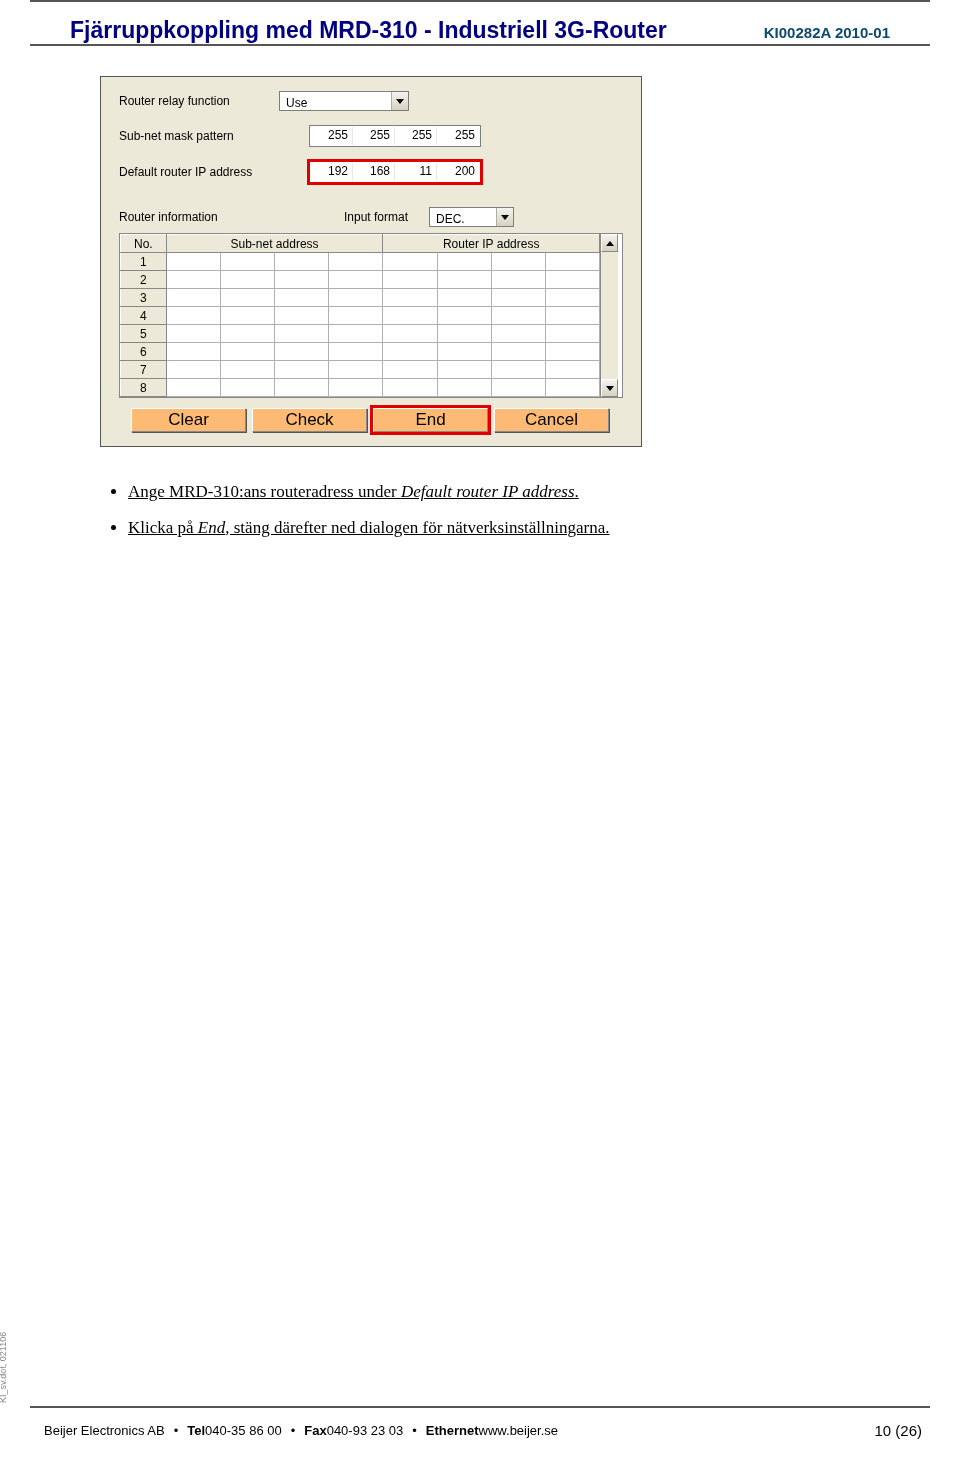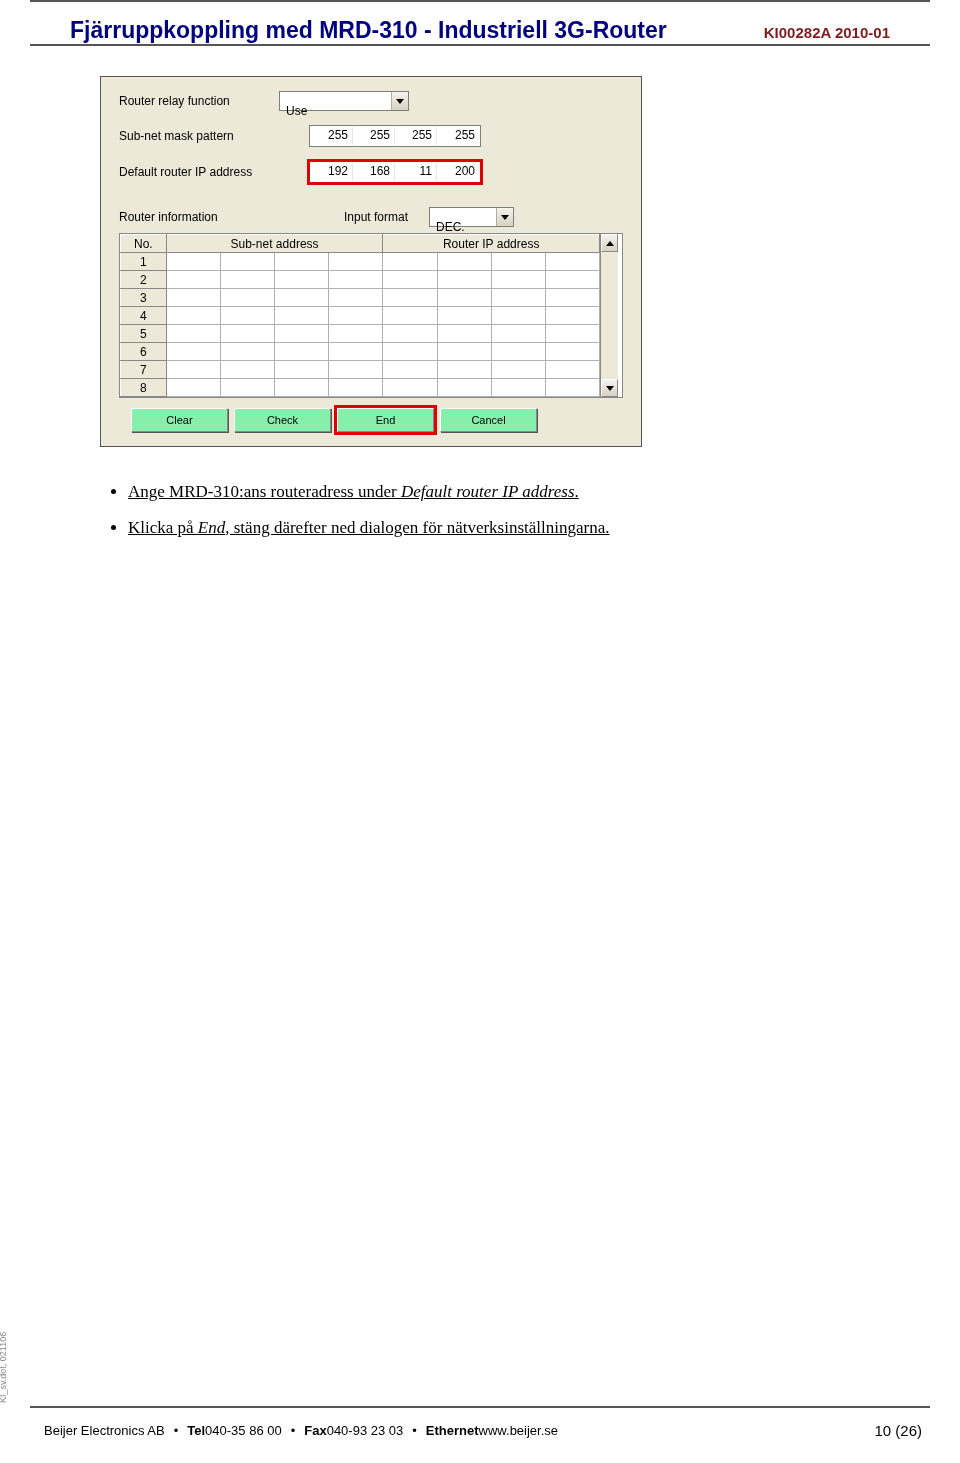--- a/index.html
+++ b/index.html
@@ -27,21 +27,21 @@
     align-items: baseline;
   }
   .header-title {
     font-size: 23px;
     font-weight: bold;
     color: #000080;
   }
   .header-code {
     font-size: 15px;
     font-weight: bold;
-    color: #7f1d1d;
+    color: #0c4a6e;
     text-align: center;
   }
   .content {
     padding: 30px 0 0 100px;
   }
   .dialog-wrap {
     display: inline-block;
     border: 1px solid #555;
     background: #ece9d8;
   }
@@ -106,21 +106,21 @@
   }
   .form-label { width: 160px; }
   .dropdown {
     display: inline-flex;
     align-items: stretch;
     border: 1px solid #7e7e7e;
     background: #fff;
     height: 20px;
     width: 130px;
   }
-  .dd-text { flex: 1; padding: 12px 6px; font-size: 12px; }
+  .dd-text { flex: 1; padding: 4px 6px; font-size: 12px; }
   .dd-arrow {
     width: 17px;
     background: linear-gradient(#f4f3ee, #d6d2c2);
     border-left: 1px solid #b0aea0;
     display: flex; align-items: center; justify-content: center;
   }
   .dd-arrow::after {
     content: "";
     border-left: 4px solid transparent;
     border-right: 4px solid transparent;
@@ -212,28 +212,28 @@
   }
   .scroll-track { flex: 1; background: #ece9d8; }
   .btn-row {
     display: flex;
     gap: 6px;
     margin-top: 10px;
     justify-content: flex-start;
     padding-left: 12px;
   }
   .win-btn {
-    width: 97px;
+    width: 115px;
     height: 24px;
-    background: #86efac;
+    background: #fdba74;
     border: 1px solid #888;
     border-top-color: #fff;
     border-left-color: #fff;
     box-shadow: 1px 1px 0 #555;
-    font-size: 11px;
+    font-size: 17px;
     text-align: center;
     line-height: 22px;
   }
   .win-btn.highlight {
     outline: 3px solid #e00000;
   }
   .bullets {
     margin: 30px 0 0 0;
     padding-left: 28px;
     font-family: "Times New Roman", Times, serif;

